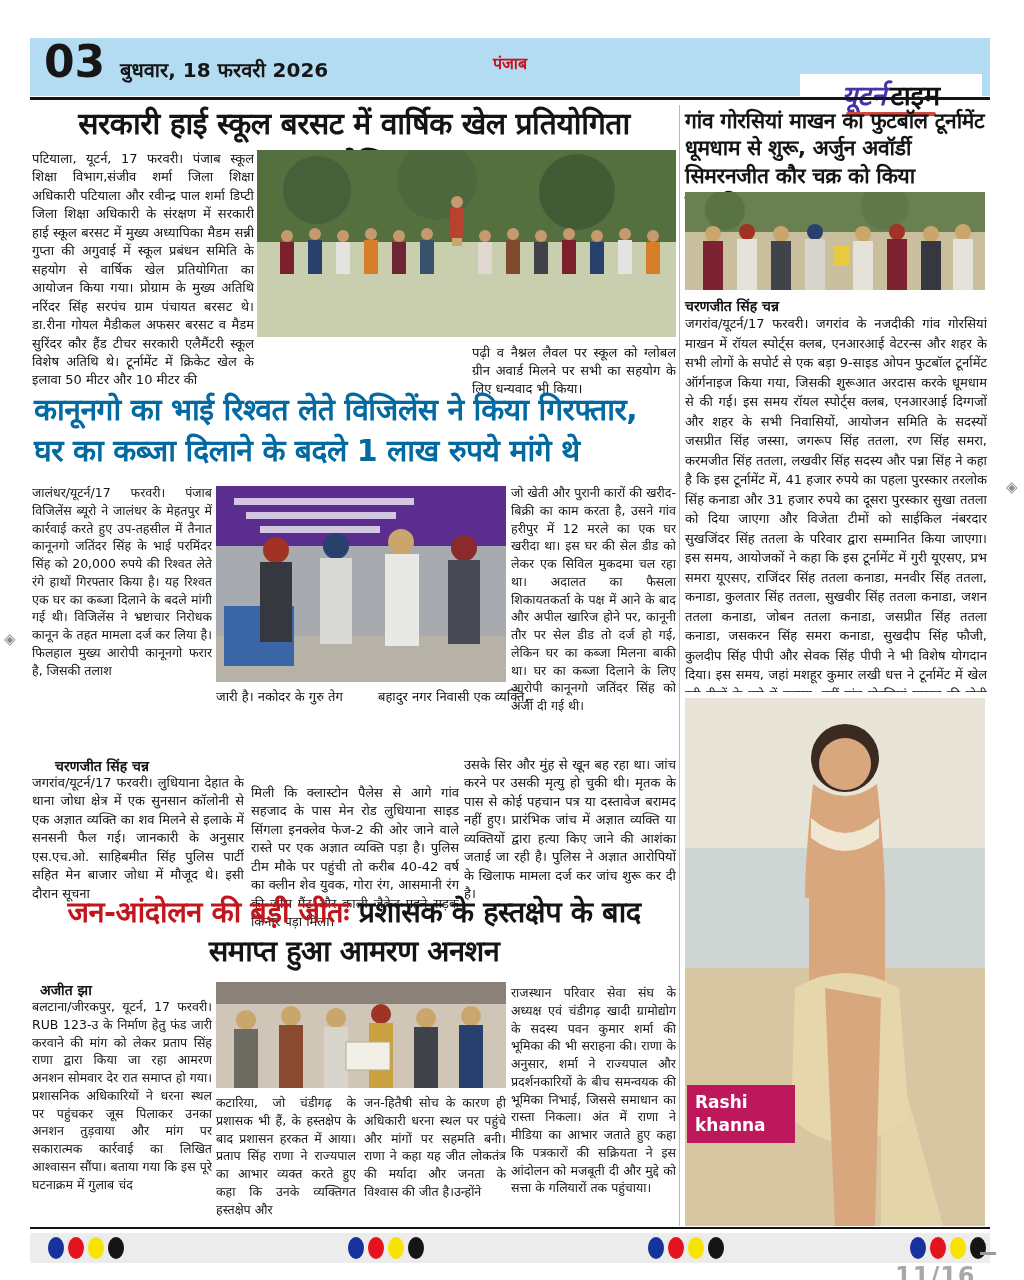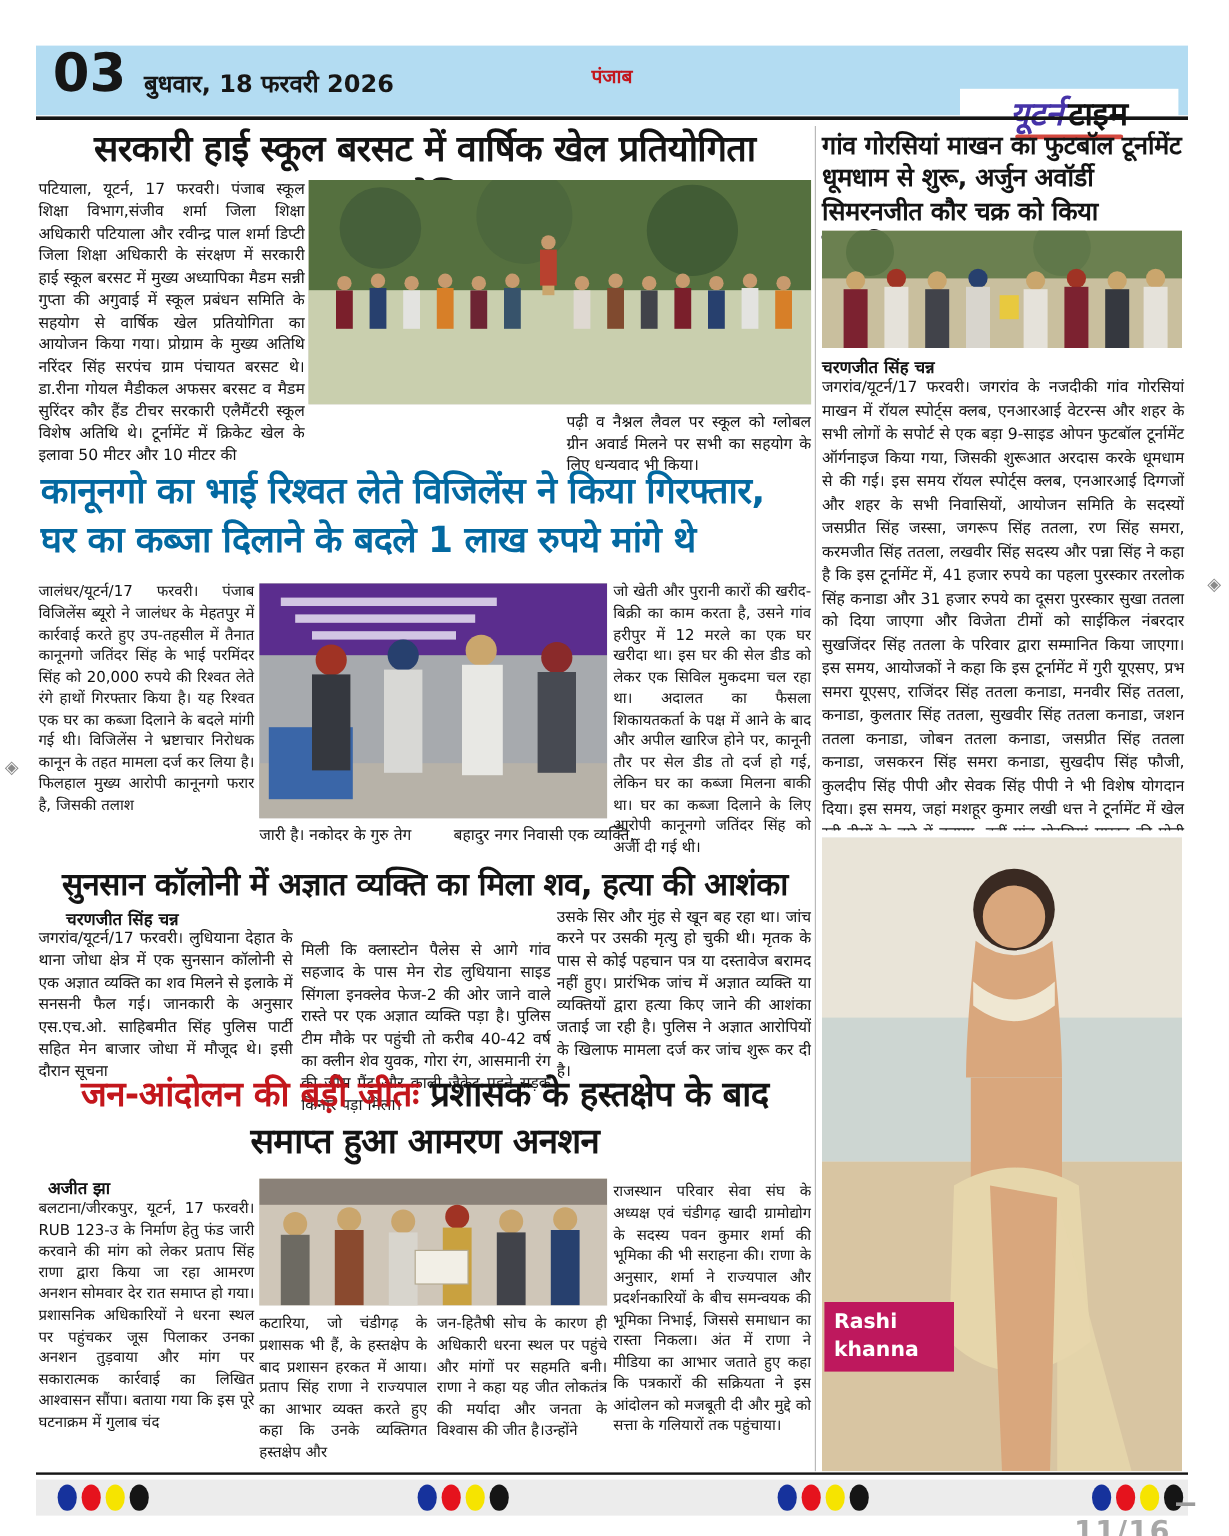--- a/index.html
+++ b/index.html
@@ -137,21 +137,20 @@
       <circle cx="185" cy="56" r="13" fill="#caa66d"></circle>
         <rect x="169" y="68" width="34" height="92" fill="#e8e8e4"></rect>
       <circle cx="248" cy="62" r="13" fill="#8a2a2a"></circle>
         <rect x="232" y="74" width="32" height="84" fill="#474a52"></rect>
     </svg>
   </div>
   <div class="abs caption" style="left:216px;top:688px;width:150px;height:24px;">जारी है। नकोदर के गुरु तेग</div>
   <div class="abs caption" style="left:378px;top:688px;width:165px;height:24px;">बहादुर नगर निवासी एक व्यक्ति,</div>
   <div class="abs body-txt" style="left:511px;top:484px;width:165px;height:232px;font-size:12.5px;">जो खेती और पुरानी कारों की खरीद-बिक्री का काम करता है, उसने गांव हरीपुर में 12 मरले का एक घर खरीदा था। इस घर की सेल डीड को लेकर एक सिविल मुकदमा चल रहा था। अदालत का फैसला शिकायतकर्ता के पक्ष में आने के बाद और अपील खारिज होने पर, कानूनी तौर पर सेल डीड तो दर्ज हो गई, लेकिन घर का कब्जा मिलना बाकी था। घर का कब्जा दिलाने के लिए आरोपी कानूनगो जतिंदर सिंह को अर्जी दी गई थी।</div>
 
-  <div class="abs h3">सुनसान कॉलोनी में अज्ञात व्यक्ति का मिला शव, हत्या की आशंका</div>
   <div class="abs byline" style="left:55px;top:756px;">चरणजीत सिंह चन्न</div>
   <div class="abs body-txt" style="left:32px;top:774px;width:212px;height:128px;">जगरांव/यूटर्न/17 फरवरी। लुधियाना देहात के थाना जोधा क्षेत्र में एक सुनसान कॉलोनी से एक अज्ञात व्यक्ति का शव मिलने से इलाके में सनसनी फैल गई। जानकारी के अनुसार एस.एच.ओ. साहिबमीत सिंह पुलिस पार्टी सहित मेन बाजार जोधा में मौजूद थे। इसी दौरान सूचना</div>
   <div class="abs body-txt" style="left:251px;top:756px;width:208px;height:146px;margin-top:28px;">मिली कि क्लास्टोन पैलेस से आगे गांव सहजाद के पास मेन रोड लुधियाना साइड सिंगला इनक्लेव फेज-2 की ओर जाने वाले रास्ते पर एक अज्ञात व्यक्ति पड़ा है। पुलिस टीम मौके पर पहुंची तो करीब 40-42 वर्ष का क्लीन शेव युवक, गोरा रंग, आसमानी रंग की जींस पैंट और काली जैकेट पहने सड़क किनारे पड़ा मिला।</div>
   <div class="abs body-txt" style="left:464px;top:756px;width:212px;height:146px;">उसके सिर और मुंह से खून बह रहा था। जांच करने पर उसकी मृत्यु हो चुकी थी। मृतक के पास से कोई पहचान पत्र या दस्तावेज बरामद नहीं हुए। प्रारंभिक जांच में अज्ञात व्यक्ति या व्यक्तियों द्वारा हत्या किए जाने की आशंका जताई जा रही है। पुलिस ने अज्ञात आरोपियों के खिलाफ मामला दर्ज कर जांच शुरू कर दी है।</div>
 
   <div class="abs h4">
     <span class="red">जन-आंदोलन की बड़ी जीतः</span><span> प्रशासक के हस्तक्षेप के बाद समाप्त हुआ आमरण अनशन</span>
   </div>
   <div class="abs byline" style="left:40px;top:980px;">अजीत झा</div>
   <div class="abs body-txt" style="left:32px;top:998px;width:180px;height:232px;font-size:12.5px;">बलटाना/जीरकपुर, यूटर्न, 17 फरवरी। RUB 123-उ के निर्माण हेतु फंड जारी करवाने की मांग को लेकर प्रताप सिंह राणा द्वारा किया जा रहा आमरण अनशन सोमवार देर रात समाप्त हो गया। प्रशासनिक अधिकारियों ने धरना स्थल पर पहुंचकर जूस पिलाकर उनका अनशन तुड़वाया और मांग पर सकारात्मक कार्रवाई का लिखित आश्वासन सौंपा। बताया गया कि इस पूरे घटनाक्रम में गुलाब चंद</div>

